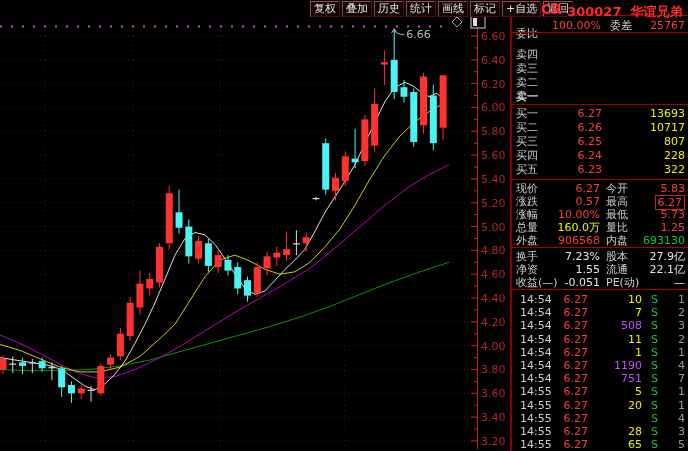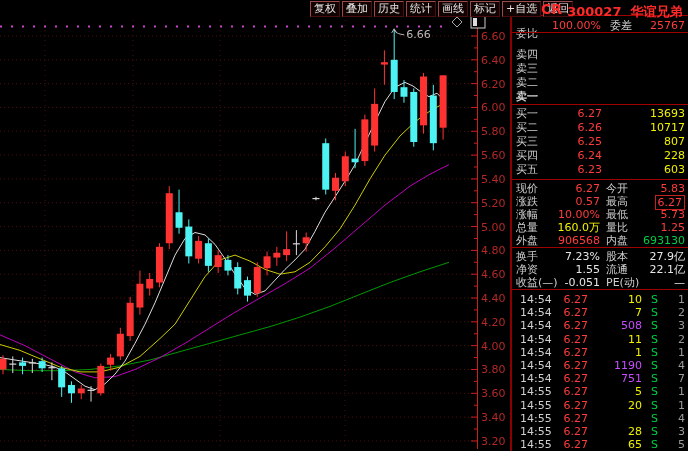--- a/index.html
+++ b/index.html
@@ -263,21 +263,21 @@
         <span style="right: 3px; color: rgb(240, 240, 0);">807</span>
       </div>
       <div class="prow" style="top: 133px;">
         <span style="left: 4px; color: rgb(207, 207, 207);">买四</span>
         <span style="right: 86px; color: rgb(255, 60, 60);">6.24</span>
         <span style="right: 3px; color: rgb(240, 240, 0);">228</span>
       </div>
       <div class="prow" style="top: 147px;">
         <span style="left: 4px; color: rgb(207, 207, 207);">买五</span>
         <span style="right: 86px; color: rgb(255, 60, 60);">6.23</span>
-        <span style="right: 3px; color: rgb(240, 240, 0);">603</span>
+        <span style="right: 3px; color: rgb(240, 240, 0);">322</span>
       </div>
       <div class="divider" style="top: 163px;"></div>
       <div class="prow" style="top: 166px;">
         <span style="left: 4px; color: rgb(207, 207, 207);">现价</span>
         <span style="right: 88px; color: rgb(255, 60, 60);">6.27</span>
         <span style="left: 94px; color: rgb(207, 207, 207);">今开</span>
         <span style="right: 3px; color: rgb(255, 60, 60);">5.83</span>
       </div>
       <div class="prow" style="top: 179px;">
         <span style="left: 4px; color: rgb(207, 207, 207);">涨跌</span>

